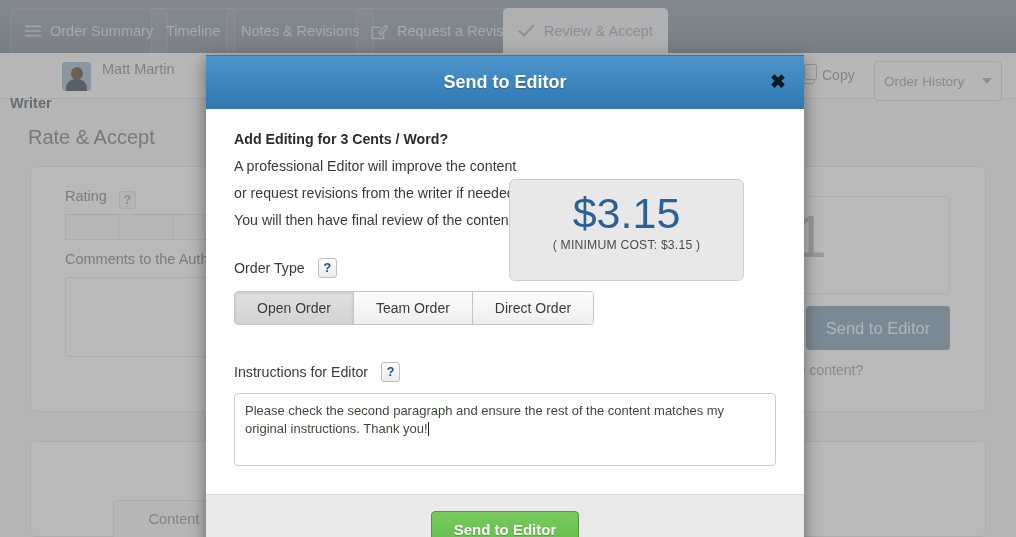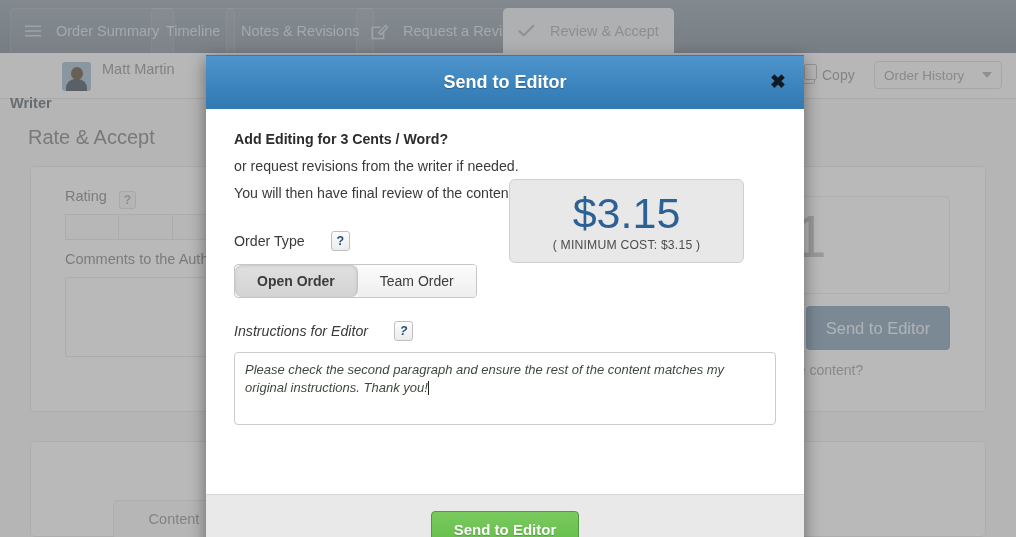--- a/index.html
+++ b/index.html
@@ -27,21 +27,21 @@
     left: 0; top: 0;
     width: 1016px; height: 53px;
     background: linear-gradient(180deg, #8d9aa6 0%, #7f8d9a 55%, #76838f 100%);
     box-shadow: 0 1px 2px rgba(0,0,0,0.25);
   }
   .tab {
     position: absolute;
     top: 8px; height: 45px;
     box-sizing: border-box;
     display: flex; align-items: center;
-    gap: 15px;
+    gap: 9px;
     padding: 0 14px;
     border-top-left-radius: 5px;
     border-top-right-radius: 5px;
     font-size: 14.5px;
     color: #d2dae1;
     background: rgba(255,255,255,0.055);
     border: 1px solid rgba(255,255,255,0.10);
     border-bottom: none;
     white-space: nowrap;
   }
@@ -98,21 +98,21 @@
   .copy-icon:after {
     content: ""; position: absolute;
     left: 2.5px; top: -3.5px;
     width: 11px; height: 14px;
     border: 1.6px solid #b2b2b2;
     border-radius: 2px;
     background: #f7f7f7;
   }
   .order-history {
     position: absolute; left: 874px; top: 61px;
-    width: 128px; height: 28px;
+    width: 128px; height: 40px;
     box-sizing: border-box;
     border: 1px solid #d4d4d4;
     border-radius: 4px;
     background: #f4f4f4;
     display: flex; align-items: center; justify-content: space-between;
     padding: 0 9px;
     font-size: 13.5px; color: #9a9a9a;
   }
   .caret-dn {
     width: 0; height: 0;
@@ -254,42 +254,42 @@
     font-size: 14.2px; font-weight: bold; color: #2c2c2c;
     margin: 0 0 11px 0;
   }
   .blurb-line {
     font-size: 14.2px; color: #3a3a3a;
     margin: 0 0 11px 0;
   }
   #price-box {
     position: absolute;
     left: 303px; top: 70px;
-    width: 235px; height: 84px;
+    width: 235px; height: 102px;
     box-sizing: border-box;
     border: 1px solid #cfcfcf;
     border-radius: 6px;
     background: #e8e8e8;
     text-align: center;
   }
   #price-main {
     font-size: 43px; color: #2c6196;
     font-weight: normal;
     letter-spacing: 0px;
     margin-top: 9px;
   }
   #price-sub {
     font-size: 12.2px; color: #4d4d4d;
     letter-spacing: .2px;
     margin-top: 0px;
   }
   .field-label {
     font-size: 14.2px; color: #3a3a3a;
     display: flex; align-items: center;
-    gap: 26px;
+    gap: 13px;
   }
   .qmark {
     display: inline-block;
     width: 19px; height: 20px;
     box-sizing: border-box;
     border: 1px solid #bfbfbf;
     border-radius: 3px;
     background: linear-gradient(180deg,#fdfdfd,#ececec);
     color: #1f4e79;
     font-size: 12.5px; font-weight: bold;
@@ -309,25 +309,24 @@
     height: 32px; line-height: 32px;
     font-size: 14px; color: #3c3c3c;
     background: linear-gradient(180deg,#fcfcfc,#eeeeee);
     border-right: 1px solid #c6c6c6;
     cursor: pointer;
     text-align: center;
   }
   .seg:last-child { border-right: none; }
   .seg.active {
     background: linear-gradient(180deg,#e0e0e0,#d3d3d3);
-    font-weight: bold;
+    font-weight: normal;
     box-shadow: inset 0 1px 3px rgba(0,0,0,0.12);
-    border-radius: 7px;
-  }
-  #instructions-row { margin-top: 23px; font-style: italic; }
+  }
+  #instructions-row { margin-top: 37px; }
   #instructions-box {
     margin-top: 11px;
     width: 542px; height: 73px;
     box-sizing: border-box;
     border: 1px solid #cccccc;
     border-radius: 4px;
     background: #ffffff;
     padding: 8px 10px;
     font-size: 13px;
     color: #3c4a3a;
@@ -459,36 +458,38 @@
 <div id="modal">
 
   <div id="modal-header">
     <div id="modal-title">Send to Editor</div>
     <div id="modal-close">✖</div>
   </div>
 
   <div id="modal-body">
 
     <div class="blurb-head">Add Editing for 3 Cents / Word?</div>
+    <div class="blurb-line">A professional Editor will improve the content</div>
     <div class="blurb-line">or request revisions from the writer if needed.</div>
     <div class="blurb-line">You will then have final review of the content.</div>
 
     <div id="price-box">
       <div id="price-main">$3.15</div>
       <div id="price-sub">( MINIMUM COST: $3.15 )</div>
     </div>
 
     <div id="ordertype-row">
       <div class="field-label">
         <span>Order Type</span>
         <span class="qmark">?</span>
       </div>
       <div id="segmented">
         <div class="seg active">Open Order</div>
         <div class="seg">Team Order</div>
+        <div class="seg">Direct Order</div>
       </div>
     </div>
 
     <div id="instructions-row">
       <div class="field-label">
         <span>Instructions for Editor</span>
         <span class="qmark">?</span>
       </div>
       <div id="instructions-box">
         <span id="instructions-text">Please check the second paragraph and ensure the rest of the content matches my original instructions. Thank you!</span><span class="caret"></span>

